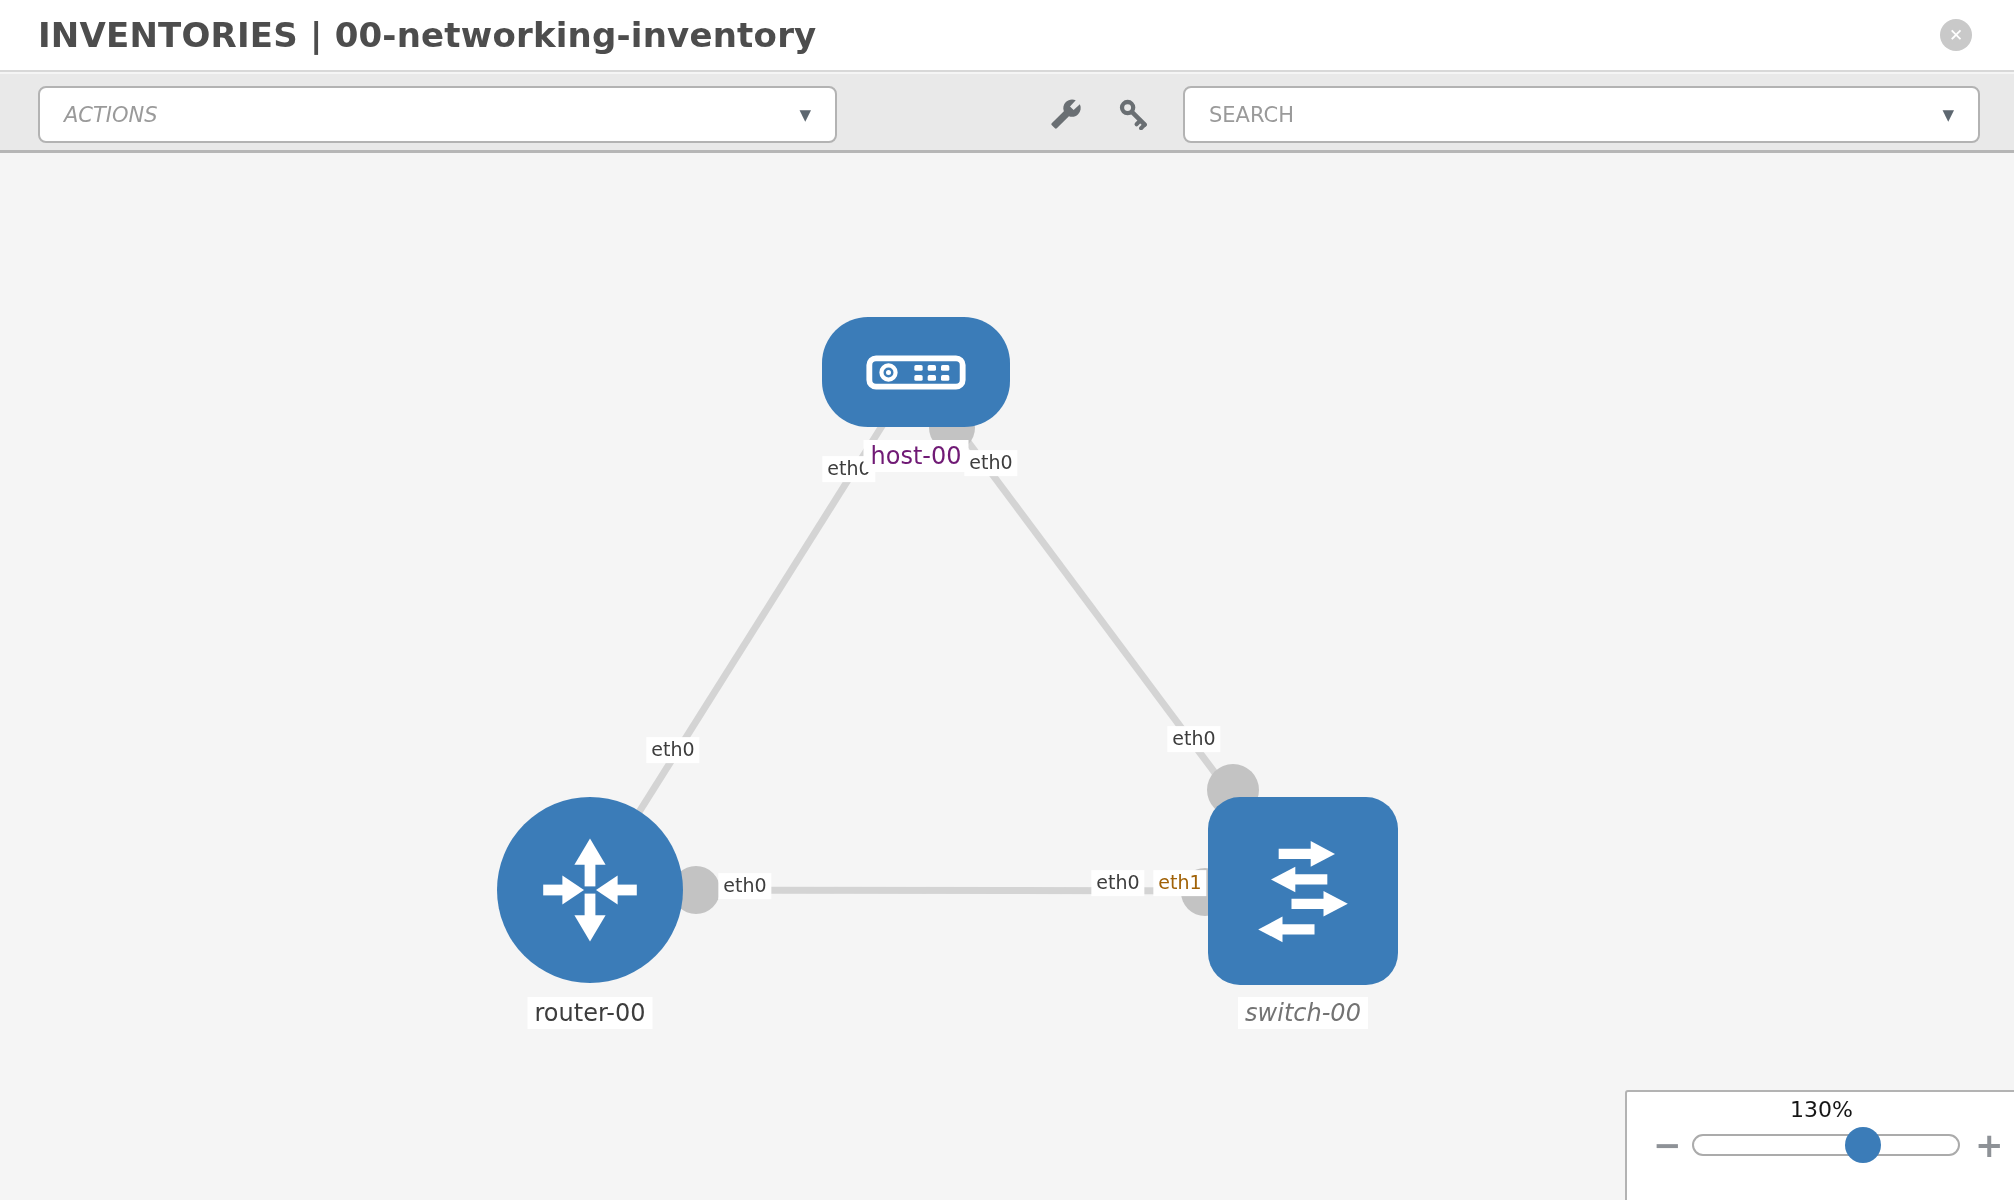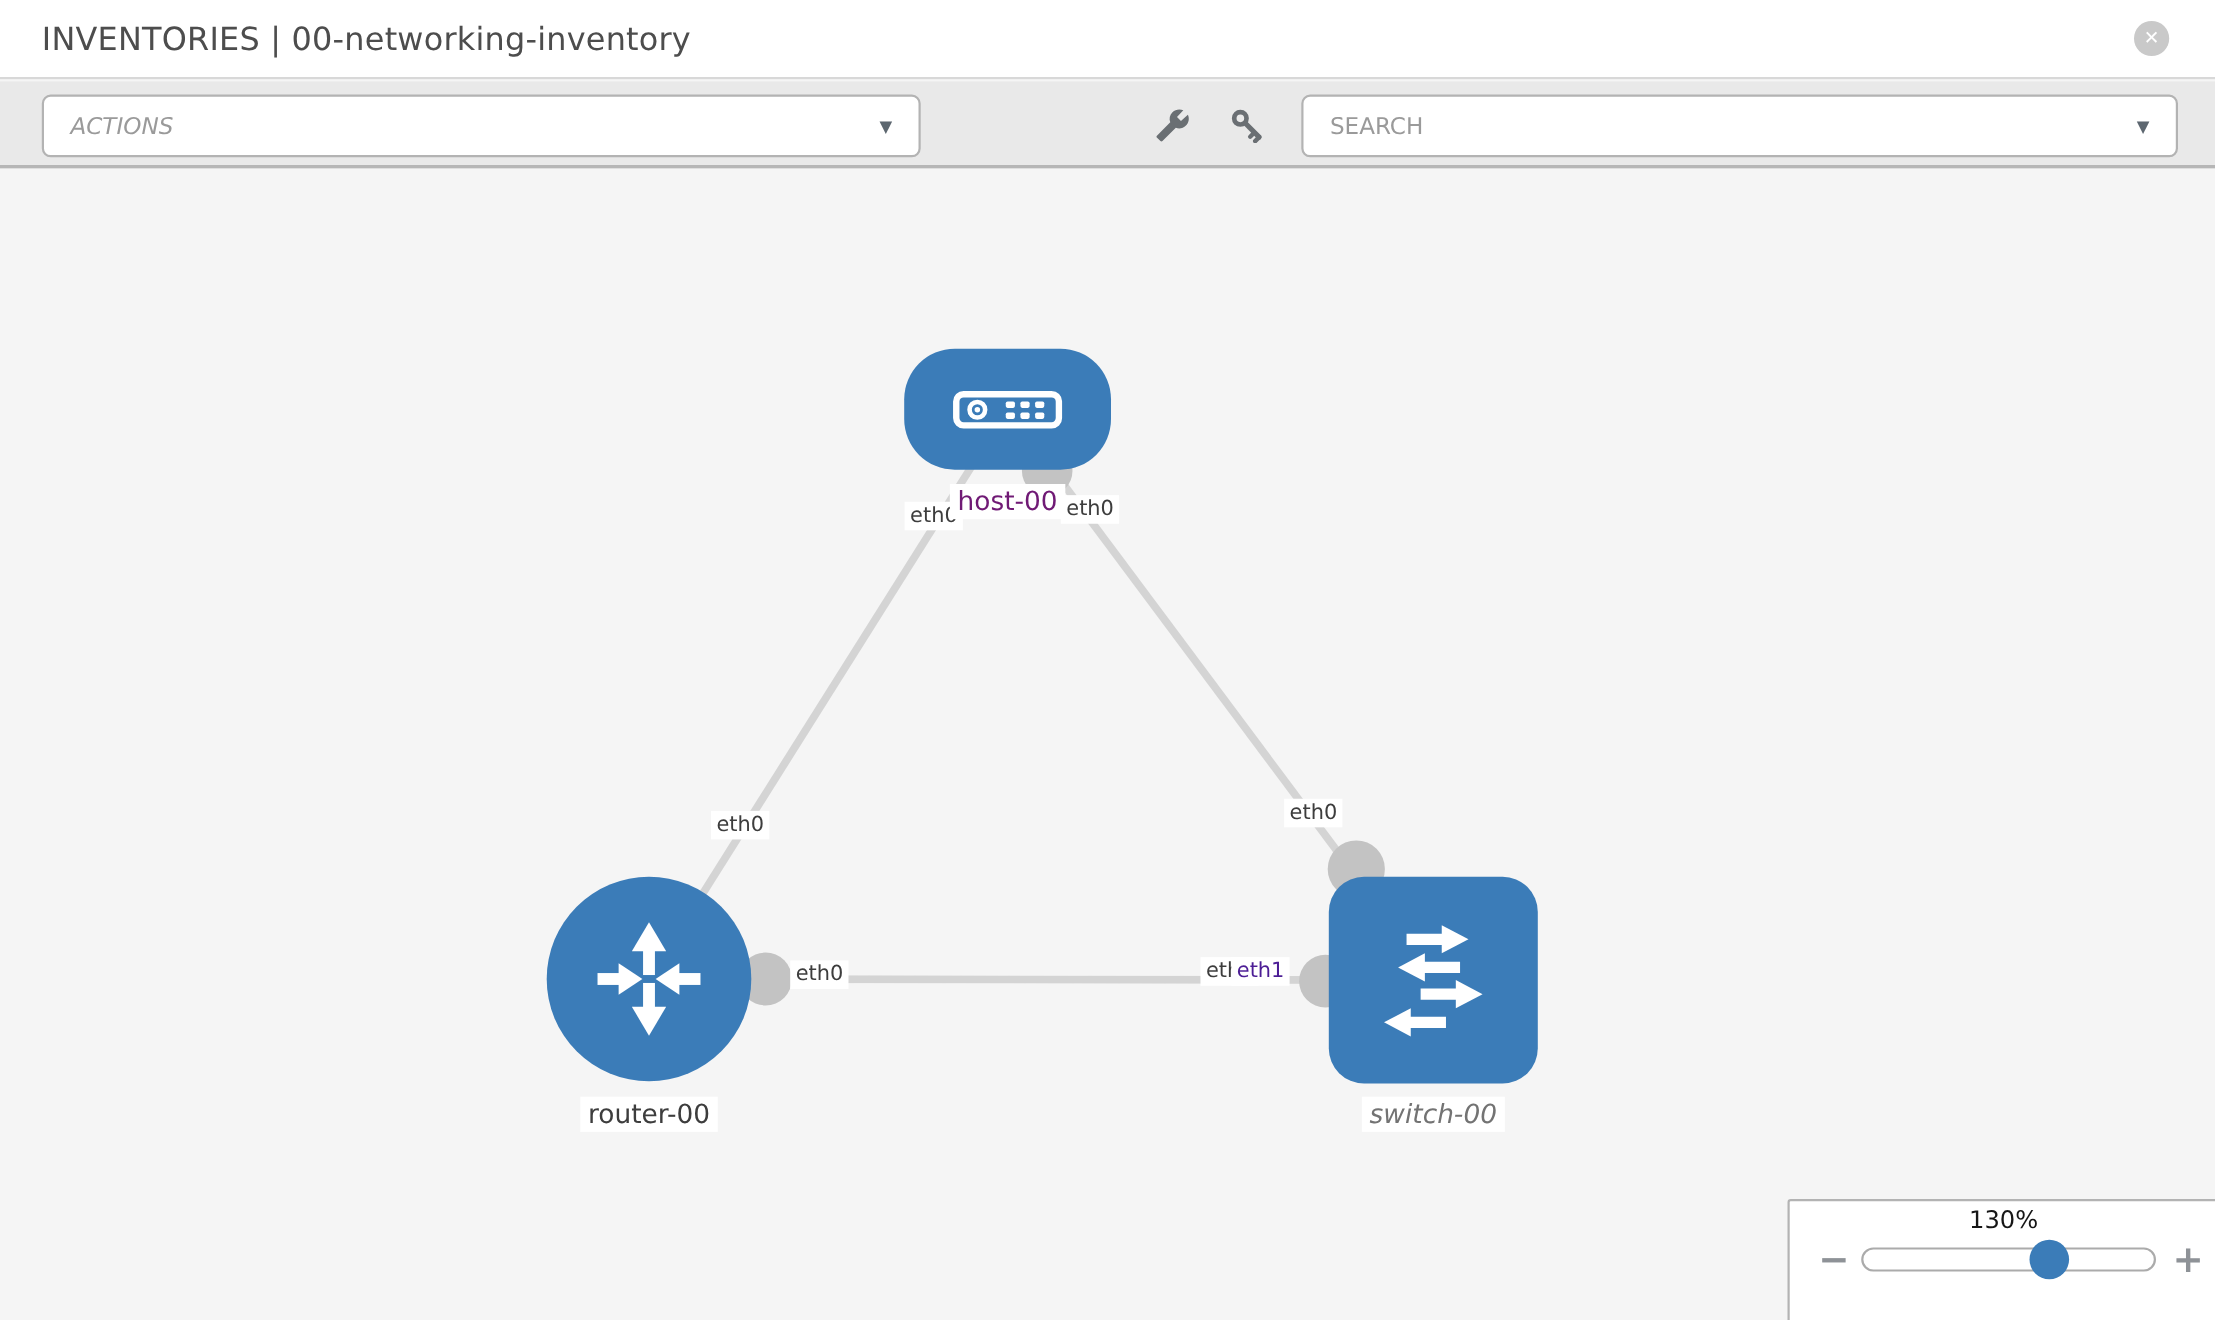--- a/index.html
+++ b/index.html
@@ -16,21 +16,21 @@
   .header {
     position: absolute; top: 0; left: 0;
     width: 2014px; height: 72px;
     background: #ffffff;
     border-bottom: 2px solid #d8d8d8;
     display: flex; align-items: center; justify-content: space-between;
     padding: 0 42px 0 38px;
     z-index: 10;
   }
   .page-title {
-    font-size: 29px; font-weight: normal; color: #4d4d4d;
+    font-size: 34px; font-weight: bold; color: #4d4d4d;
     letter-spacing: 0.2px;
   }
   .close-btn {
     width: 32px; height: 32px; border-radius: 50%;
     background: #c9c9c9; color: #ffffff;
     display: flex; align-items: center; justify-content: center;
     font-size: 17px; font-weight: bold; cursor: pointer;
     user-select: none;
   }
 
@@ -205,21 +205,21 @@
           <polygon points="15,80 34,70 34,90" stroke="none"></polygon>
     </g>
   </svg>
     </div>
     <div class="topo-label eth-label" style="left: 849px; top: 469px; color: rgb(61, 61, 61);">eth0</div>
     <div class="topo-label eth-label" style="left: 991px; top: 463px; color: rgb(61, 61, 61);">eth0</div>
     <div class="topo-label eth-label" style="left: 673px; top: 750px; color: rgb(61, 61, 61);">eth0</div>
     <div class="topo-label eth-label" style="left: 1194px; top: 739px; color: rgb(61, 61, 61);">eth0</div>
     <div class="topo-label eth-label" style="left: 745px; top: 886px; color: rgb(61, 61, 61);">eth0</div>
     <div class="topo-label eth-label" style="left: 1118px; top: 883px; color: rgb(61, 61, 61);">eth0</div>
-    <div class="topo-label eth-label" style="left: 1146px; top: 883px; color: #4c1d95;">eth1</div>
+    <div class="topo-label eth-label" style="left: 1180px; top: 883px; color: #a16207;">eth1</div>
     <div class="topo-label node-label" style="left: 916px; top: 456px; color: #701a75;">host-00</div>
     <div class="topo-label node-label" style="left: 590px; top: 1013px; color: rgb(61, 61, 61);">router-00</div>
     <div class="topo-label node-label" style="left: 1303px; top: 1013px; color: #737373; font-style: italic;">switch-00</div>
   </div>
 
 <div class="zoom-panel">
   <div class="zoom-pct">130%</div>
   <div class="zoom-minus">−</div>
   <div class="zoom-track">
     <div class="zoom-handle" id="zoom-handle" style="background: rgb(59, 124, 184); left: 64%;"></div>

